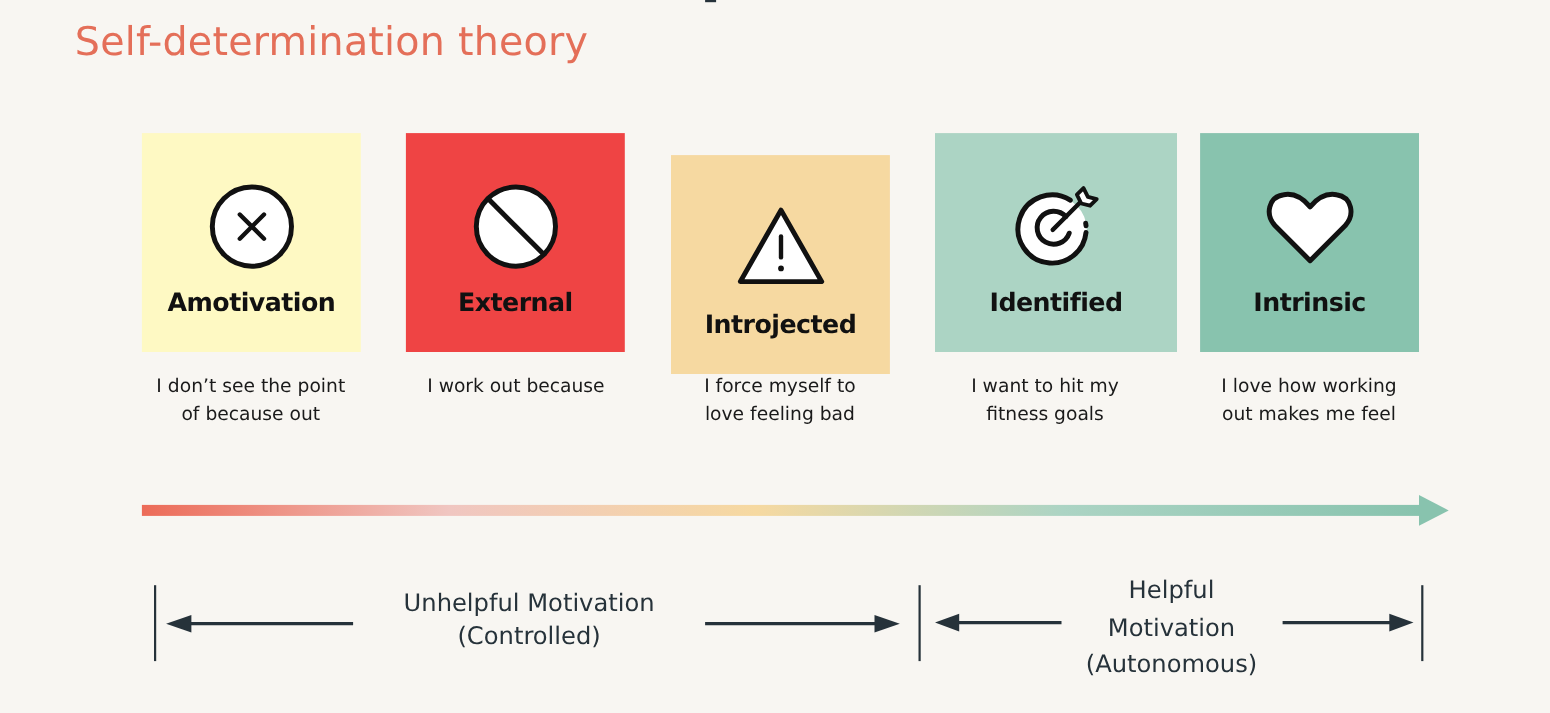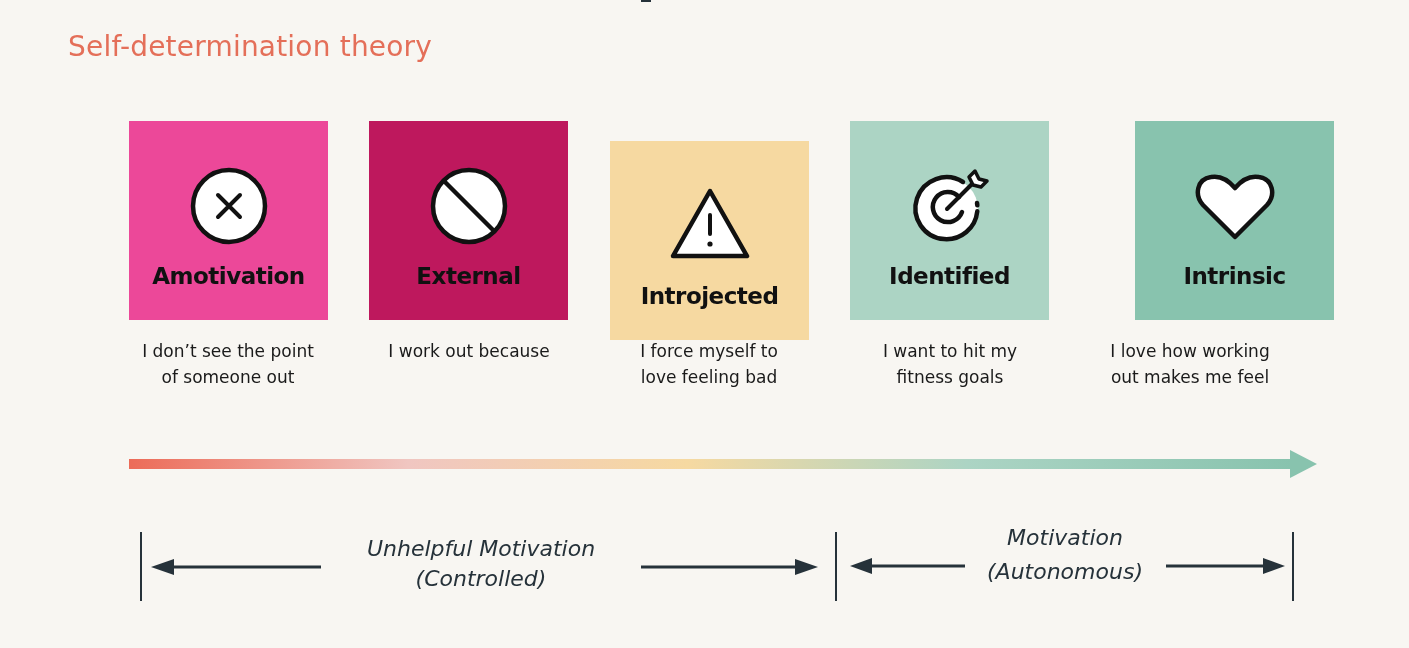--- a/index.html
+++ b/index.html
@@ -1,80 +1,80 @@
 <!DOCTYPE html>
 <html><head>
 <meta charset="utf-8">
 <style>
   html,body{margin:0;padding:0;}
   body{width:1409px;height:648px;background:#f8f6f2;position:relative;overflow:hidden;font-family:"DejaVu Sans","Liberation Sans",sans-serif;color:#1f2b33;}
   .topcut{position:absolute;left:641px;top:-2px;width:10px;height:4px;background:#26323a;}
-  .subtitle{position:absolute;left:68px;top:30px;font-size:28px;color:#e46f59;font-weight:400;letter-spacing:0.2px;white-space:nowrap;}
+  .subtitle{position:absolute;left:68px;top:18px;font-size:36px;color:#e46f59;font-weight:400;letter-spacing:0.2px;white-space:nowrap;}
   .box{position:absolute;top:121px;width:199px;height:199px;}
   .box .icon{position:absolute;left:50%;top:44px;transform:translateX(-50%);width:82px;height:82px;}
   .box .label{position:absolute;left:0;right:0;top:142px;text-align:center;font-size:23px;font-weight:bold;color:#111;letter-spacing:-0.5px;}
   .desc{position:absolute;top:338px;width:240px;text-align:center;font-size:17px;line-height:26px;color:#1a1a1a;}
   .bar{position:absolute;left:129px;top:459px;width:1163px;height:10px;background:linear-gradient(to right,#ec6b58 0%,#f0c6c1 24%,#f6d9a1 48%,#acd4c4 72%,#88c3ae 100%);}
   .head{position:absolute;left:1290px;top:450px;width:0;height:0;border-top:14px solid transparent;border-bottom:14px solid transparent;border-left:27px solid #88c3ae;}
   .vline{position:absolute;top:532px;width:2px;height:69px;background:#26323a;}
-  .lbl{position:absolute;text-align:center;font-size:22px;line-height:30px;color:#26323a;white-space:nowrap;font-style:italic;}
+  .lbl{position:absolute;text-align:center;font-size:22px;line-height:30px;color:#26323a;white-space:nowrap;}
   svg.arr{position:absolute;overflow:visible;}
 </style>
 </head>
 <body>
 
 <div class="topcut"></div>
 <div class="subtitle">Self-determination theory</div>
 
-<div class="box" style="left:129px;background:#ec4899;">
+<div class="box" style="left:129px;background:#fef9c3;">
   <svg class="icon" viewBox="0 0 82 82">
     <circle cx="41" cy="41" r="36" fill="#fff" stroke="#111" stroke-width="4.5"></circle>
     <path d="M30 30 L52 52 M52 30 L30 52" stroke="#111" stroke-width="4" stroke-linecap="round"></path>
   </svg>
   <div class="label">Amotivation</div>
 </div>
 
-<div class="box" style="left:369px;background:#be185d;">
+<div class="box" style="left:369px;background:#ef4444;">
   <svg class="icon" viewBox="0 0 82 82">
     <circle cx="41" cy="41" r="36" fill="#fff" stroke="#111" stroke-width="4.5"></circle>
     <path d="M16 16 L66 66" stroke="#111" stroke-width="4.5"></path>
   </svg>
   <div class="label">External</div>
 </div>
 
 <div class="box" style="left:610px;background:#f6d9a1;margin-top:20px;">
   <svg class="icon" viewBox="0 0 82 82">
     <path d="M41 6 L78 71 L4 71 Z" fill="#fff" stroke="#111" stroke-width="4.5" stroke-linejoin="round"></path>
     <path d="M41 30 L41 49" stroke="#111" stroke-width="4" stroke-linecap="round"></path>
     <circle cx="41" cy="59" r="2.6" fill="#111"></circle>
   </svg>
   <div class="label">Introjected</div>
 </div>
 
-<div class="box" style="left:850px;background:#acd4c4;">
+<div class="box" style="left:850px;background:#acd4c4;padding-left:21px;">
   <svg class="icon" viewBox="0 0 82 82">
     <circle cx="38" cy="44" r="31" fill="#fff"></circle>
     <path d="M54 17 A31 31 0 1 0 68 38" fill="none" stroke="#111" stroke-width="4.5" stroke-linecap="round" stroke-dasharray="160 6 40"></path>
     <path d="M50 32 A15 15 0 1 0 53 47" fill="none" stroke="#111" stroke-width="4.5" stroke-linecap="round"></path>
     <path d="M38 44 L64 18" stroke="#111" stroke-width="4" stroke-linecap="round"></path>
     <path d="M60 12 L66 6 L70 14 L78 16 L72 22 L64 20 Z" fill="#fff" stroke="#111" stroke-width="3.5" stroke-linejoin="round"></path>
   </svg>
   <div class="label">Identified</div>
 </div>
 
-<div class="box" style="left:1091px;background:#88c3ae;margin-left:44px;">
+<div class="box" style="left:1091px;background:#88c3ae;">
   <svg class="icon" viewBox="0 0 82 82">
     <path d="M41 72 L9 40 C0 30 3 14 17 12 C28 10 36 17 41 23 C46 17 54 10 65 12 C79 14 82 30 73 40 Z" fill="#fff" stroke="#111" stroke-width="4.5" stroke-linejoin="round"></path>
   </svg>
   <div class="label">Intrinsic</div>
 </div>
 
 <div class="desc" style="left:108px;">
   <div>I don’t see the point</div>
-  <div>of someone out</div>
+  <div>of because out</div>
 </div>
 <div class="desc" style="left:349px;">
   <div>I work out because</div>
 </div>
 <div class="desc" style="left:589px;">
   <div>I force myself to</div>
   <div>love feeling bad</div>
 </div>
 <div class="desc" style="left:830px;">
   <div>I want to hit my</div>
@@ -109,15 +109,16 @@
     <line x1="1166" y1="566" x2="1266" y2="566" stroke="#26323a" stroke-width="3"></line>
     <path d="M1285 566 L1263 558 L1263 574 Z" fill="#26323a"></path>
   </g>
 </svg>
 
 <div class="lbl" style="left:330px;width:302px;top:534px;">
   <div>Unhelpful Motivation</div>
   <div>(Controlled)</div>
 </div>
 <div class="lbl" style="left:965px;width:200px;top:521px;line-height:33.5px;">
+  <div>Helpful</div>
   <div>Motivation</div>
   <div>(Autonomous)</div>
 </div>
 
 </body></html>

